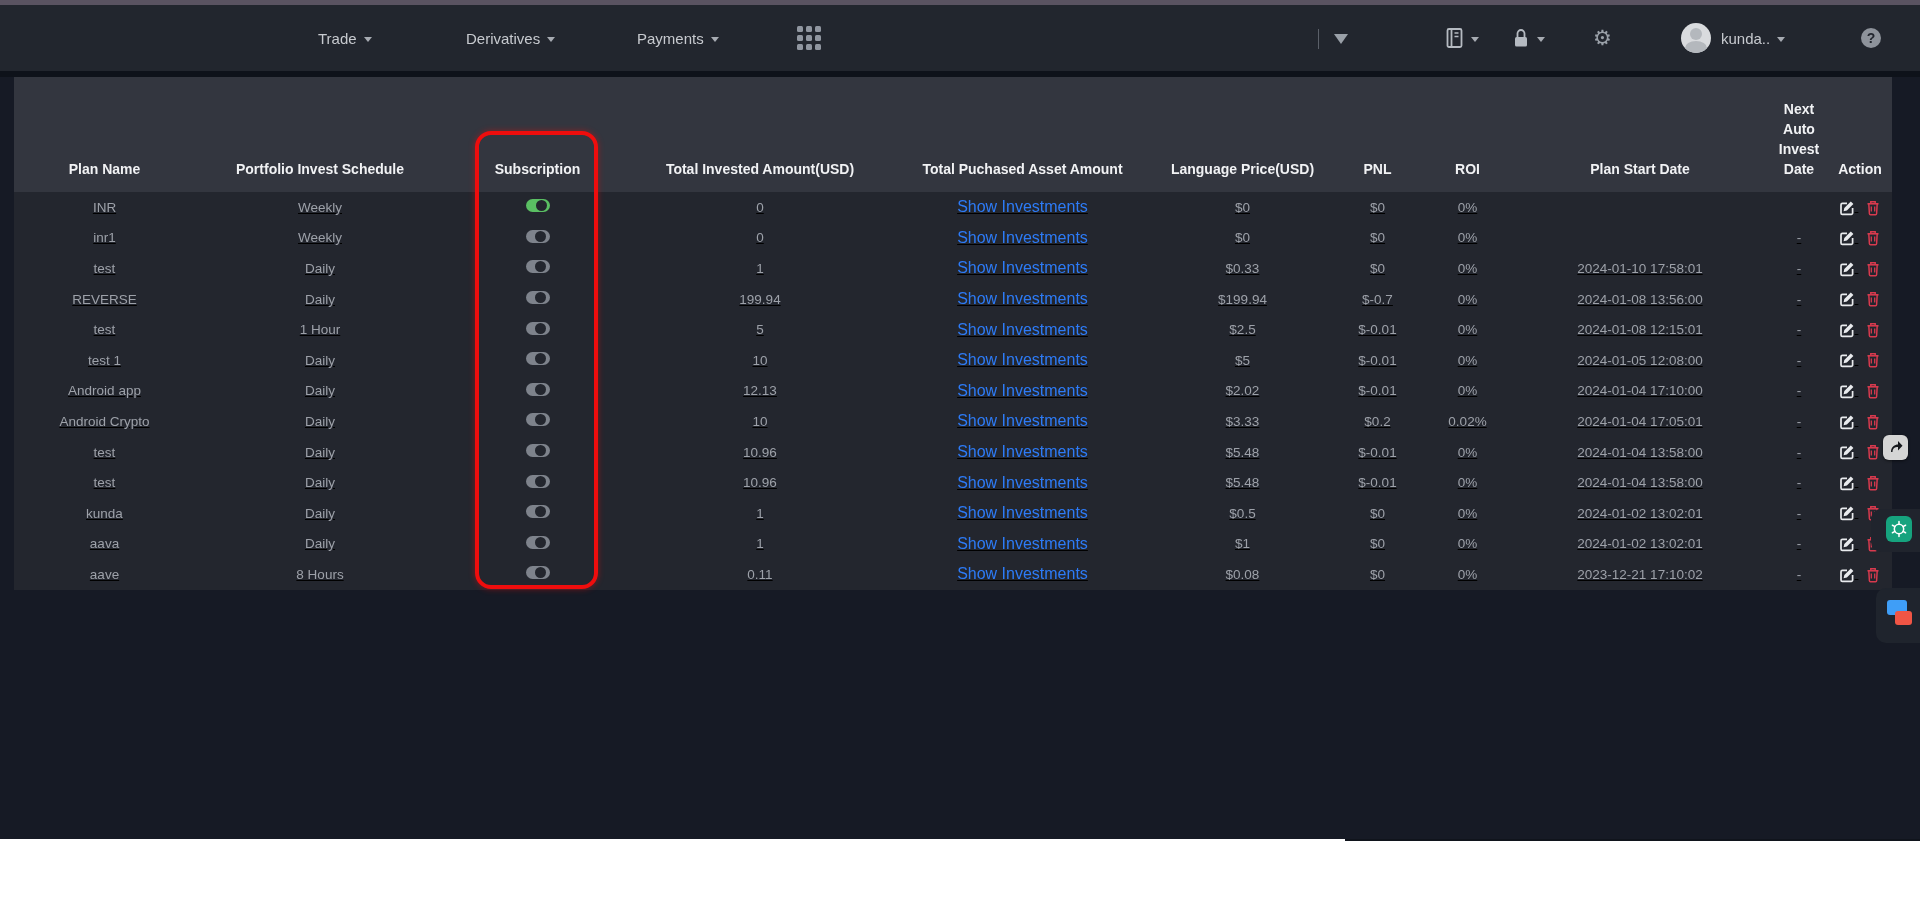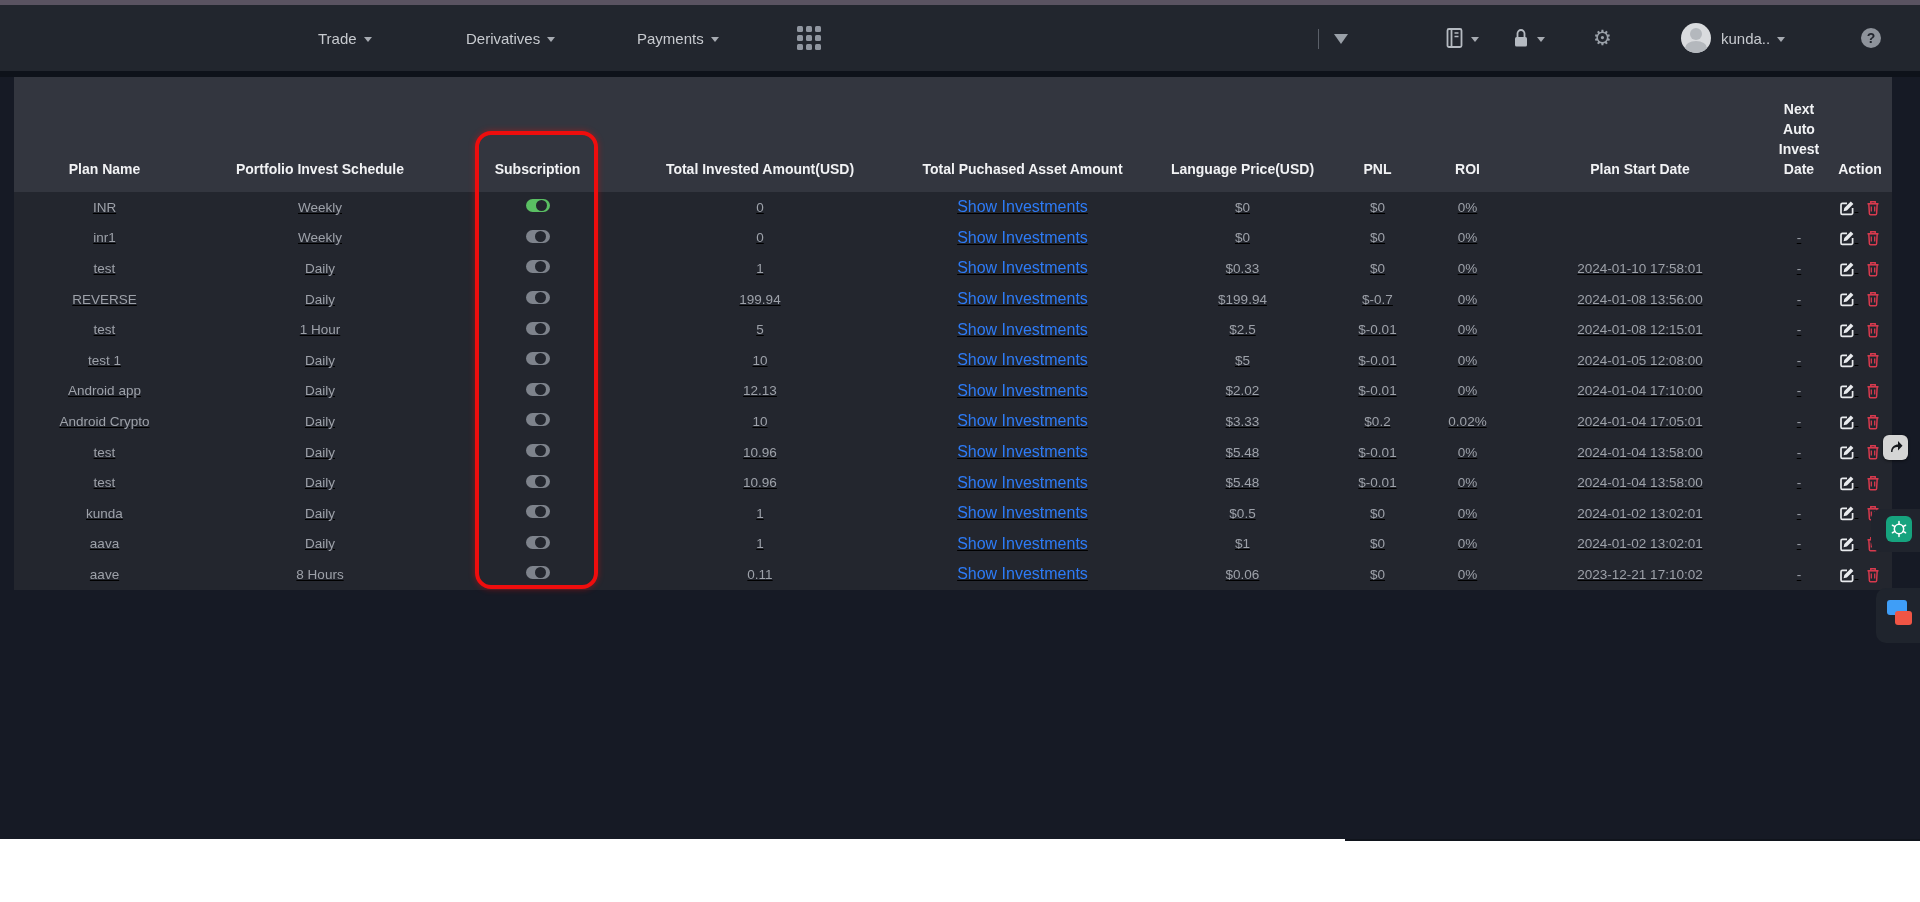--- a/index.html
+++ b/index.html
@@ -569,21 +569,21 @@
         <tr>
       <td>aave</td>
       <td>8 Hours</td>
       <td>
         <span class="toggle off"><span class="knob"></span></span>
       </td>
       <td>0.11</td>
       <td>
         <a class="sil">Show Investments</a>
       </td>
-      <td>$0.06</td>
+      <td>$0.08</td>
       <td>$0</td>
       <td>0%</td>
       <td>2023-12-21 17:10:02</td>
       <td>-</td>
       <td class="actions">
         <span class="act">
           <svg width="16" height="16" viewBox="0 0 16 16">
             <path d="M13.6 8 V13 a1.4 1.4 0 0 1 -1.4 1.4 H3.4 A1.4 1.4 0 0 1 2 13 V4.8 a1.4 1.4 0 0 1 1.4 -1.4 H8" fill="none" stroke="#e9ebee" stroke-width="1.7"></path>
             <path d="M11.8 1.4 l2.6 2.6 -6.5 6.5 -3.3 .7 .7 -3.3 z" fill="#e9ebee"></path>
           </svg>

